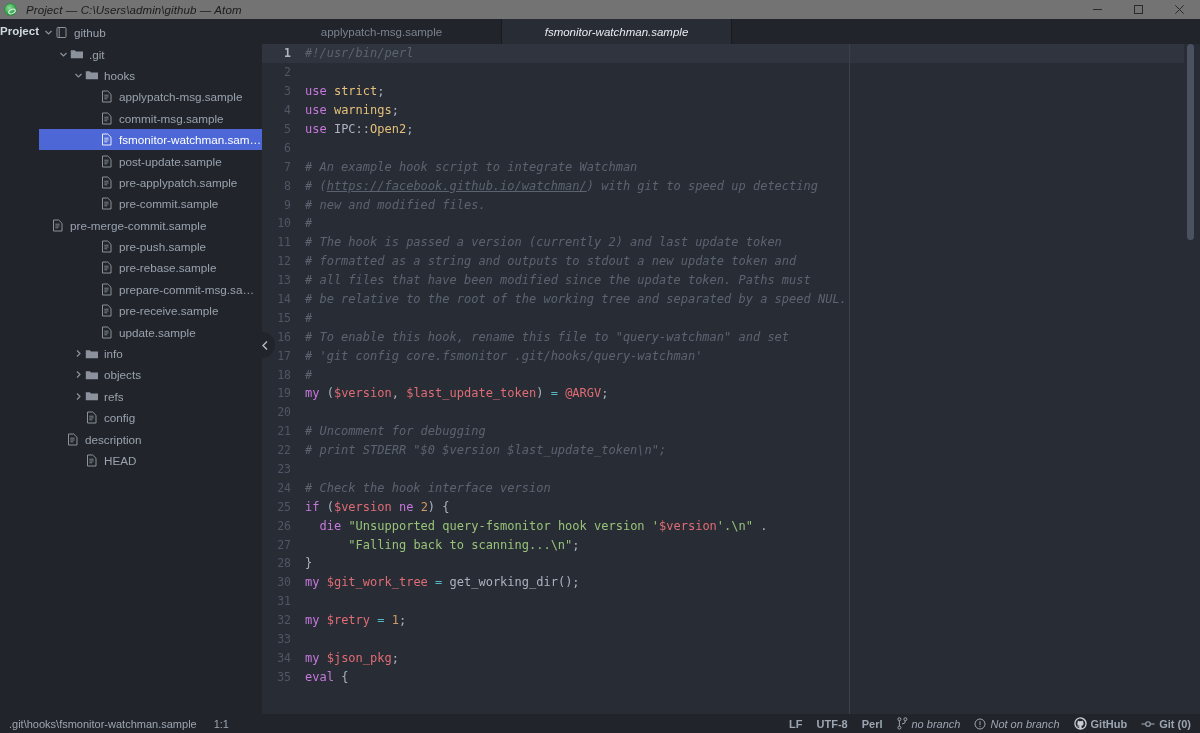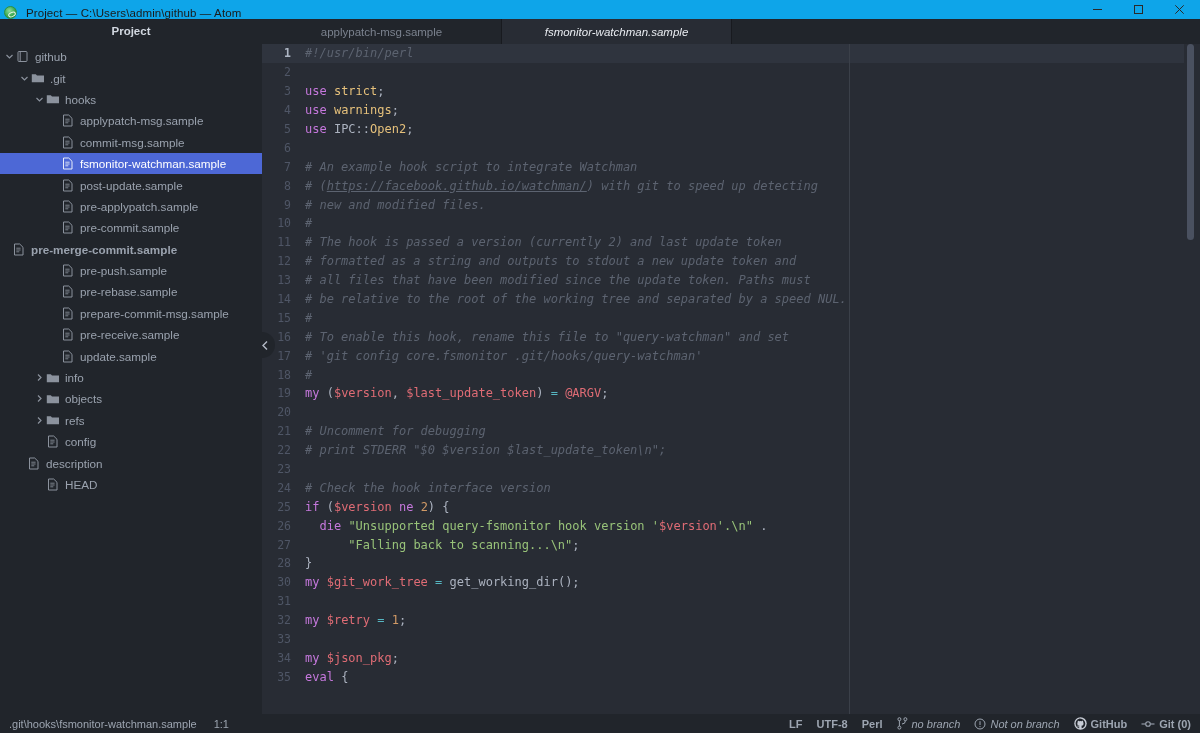--- a/index.html
+++ b/index.html
@@ -5,22 +5,22 @@
   * { box-sizing: border-box; margin: 0; padding: 0; }
   html, body {
     width: 1200px; height: 733px; overflow: hidden;
     font-family: "Liberation Sans", sans-serif;
     background: #21252b;
   }
   #app { width: 1200px; height: 733px; display: flex; flex-direction: column; position: relative; }
 
   
   .titlebar {
-    height: 19px; background: #0ea5e9; display: flex; align-items: flex-end;
-    flex: 0 0 19px; position: relative;
+    height: 19px; background: #737373; display: flex; align-items: center;
+    flex: 0 0 19px; position: relative; font-style: italic;
   }
   .atom-logo {
     width: 13px; height: 13px; margin-left: 4px; border-radius: 50%;
     background: radial-gradient(circle at 40% 35%, #8fdc9c 0%, #3cab52 55%, #1f7a33 100%);
     border: 1px solid #2d8f41; position: relative; flex: 0 0 13px;
   }
   .atom-logo::after {
     content: ""; position: absolute; left: 3px; top: 4.5px; width: 6px; height: 3px;
     border: 1px solid #e8f5ea; border-radius: 50%; transform: rotate(-22deg);
   }
@@ -44,21 +44,21 @@
     font-size: 11.5px; color: #131313; padding: 0 6px; white-space: nowrap;
     line-height: 18px;
   }
   .menu-item u { text-decoration: underline; }
 
   
   .body-row { flex: 1 1 auto; display: flex; min-height: 0; position: relative; }
 
   
   .sidebar {
-    width: 262px; flex: 0 0 262px; background: #21252b; display: flex; flex-direction: column;
+    width: 262px; flex: 0 0 262px; background: #21252b; display: flex; 
     position: relative;
   }
   .sidebar-header {
     height: 24px; flex: 0 0 24px; display: flex; align-items: center; justify-content: center;
     background: #21252b;
   }
   .sidebar-header span { font-size: 11.5px; color: #d2d8e0; font-weight: bold; }
   .tree { padding-top: 3px; overflow: hidden; flex: 1 1 auto; }
   .tree-row {
     height: 21.4px; display: flex; align-items: center; white-space: nowrap;
@@ -300,21 +300,21 @@
             <span class="ico">
               <svg width="12" height="13" viewBox="0 0 12 13">
                 <path d="M1.5 1h5.2L10 4.3v7.7H1.5z" fill="none" stroke="#8b929d" stroke-width="1"></path>
                 <line x1="3.3" y1="5.2" x2="7.6" y2="5.2" stroke="#8b929d" stroke-width="0.85"></line>
                 <line x1="3.3" y1="7" x2="7.6" y2="7" stroke="#8b929d" stroke-width="0.85"></line>
                 <line x1="3.3" y1="8.8" x2="6.3" y2="8.8" stroke="#8b929d" stroke-width="0.85"></line>
               </svg>
             </span>
             <span class="lbl">pre-commit.sample</span>
           </div>
-          <div class="tree-row" style=" font-weight: bold;">
+          <div class="tree-row" style="">
             <span class="twisty"></span>
             <span class="ico">
               <svg width="12" height="13" viewBox="0 0 12 13">
                 <path d="M1.5 1h5.2L10 4.3v7.7H1.5z" fill="none" stroke="#8b929d" stroke-width="1"></path>
                 <line x1="3.3" y1="5.2" x2="7.6" y2="5.2" stroke="#8b929d" stroke-width="0.85"></line>
                 <line x1="3.3" y1="7" x2="7.6" y2="7" stroke="#8b929d" stroke-width="0.85"></line>
                 <line x1="3.3" y1="8.8" x2="6.3" y2="8.8" stroke="#8b929d" stroke-width="0.85"></line>
               </svg>
             </span>
             <span class="lbl">pre-merge-commit.sample</span>

